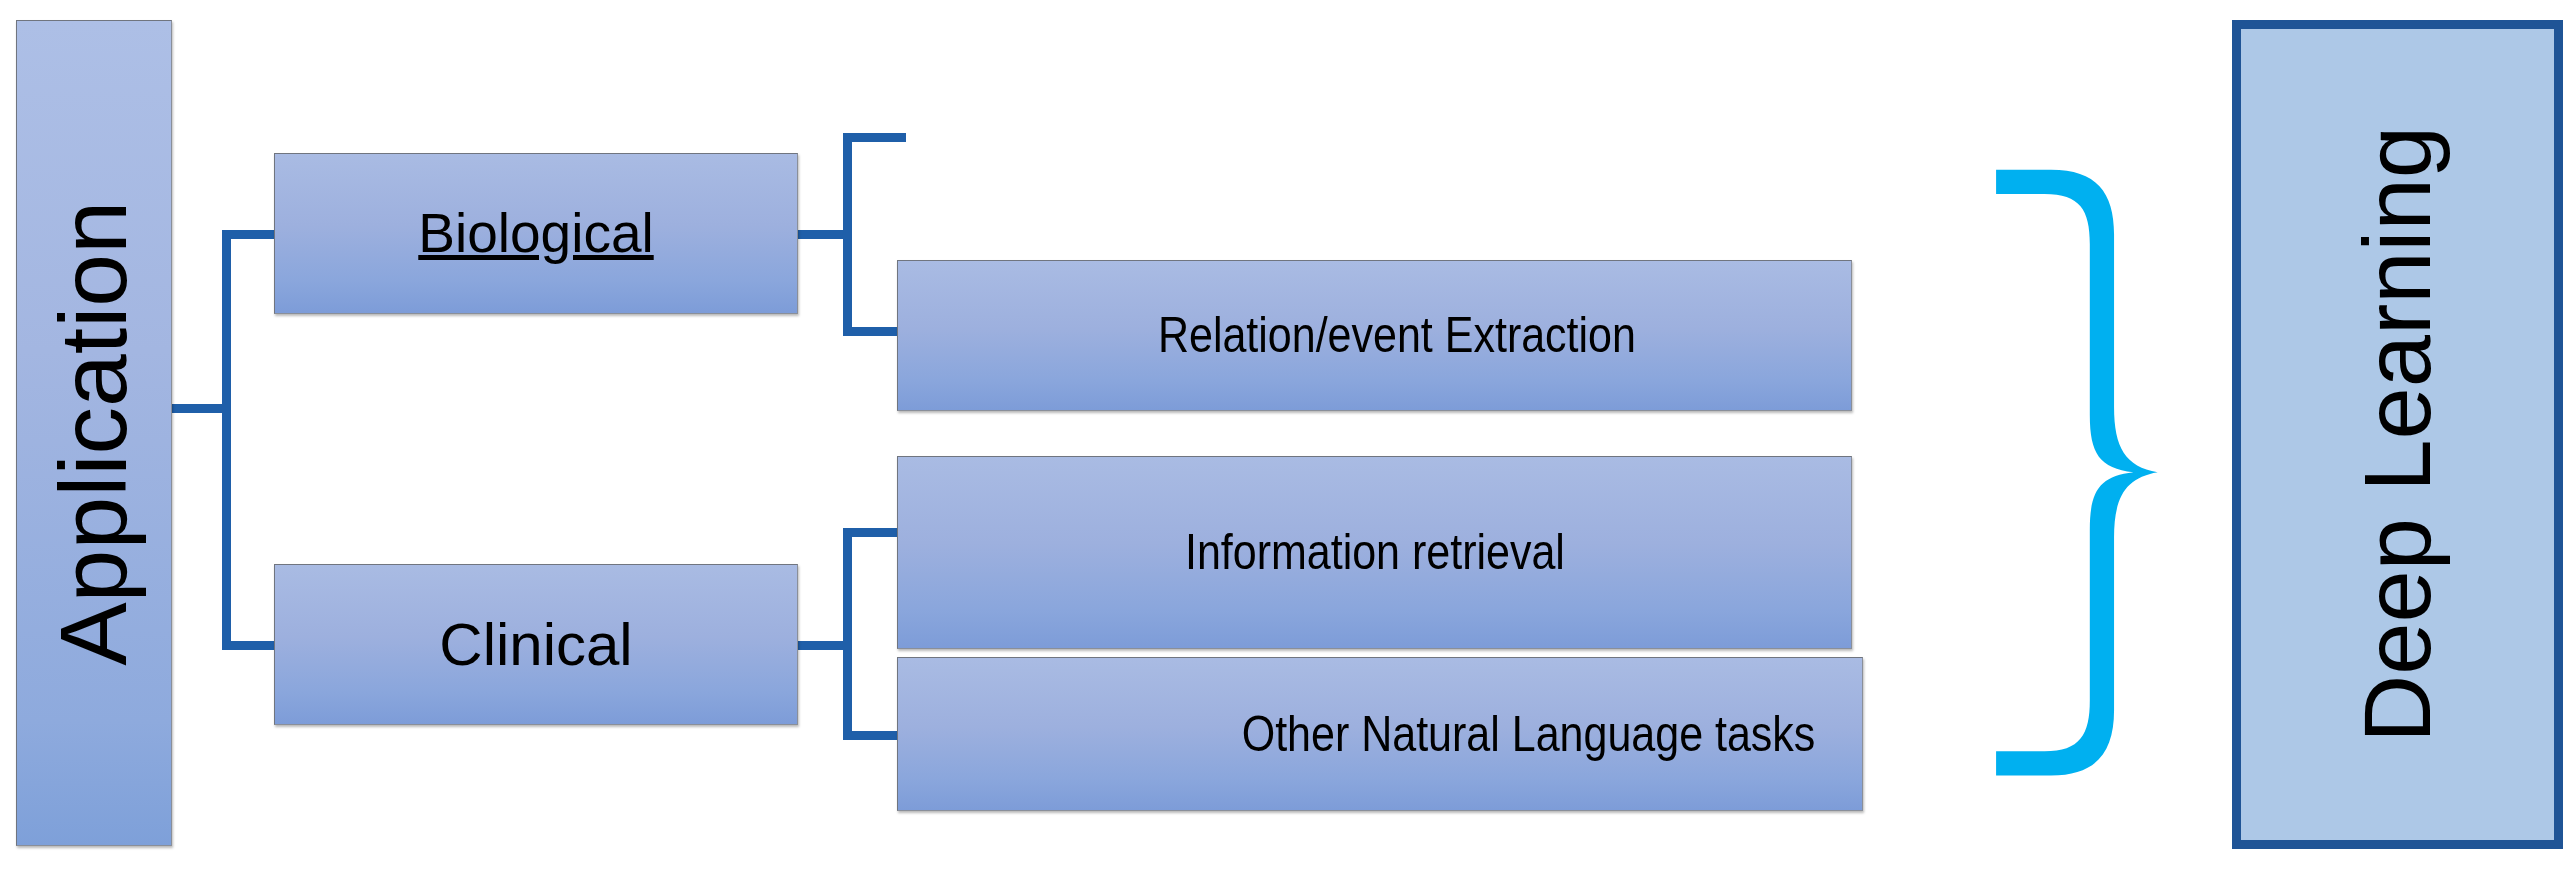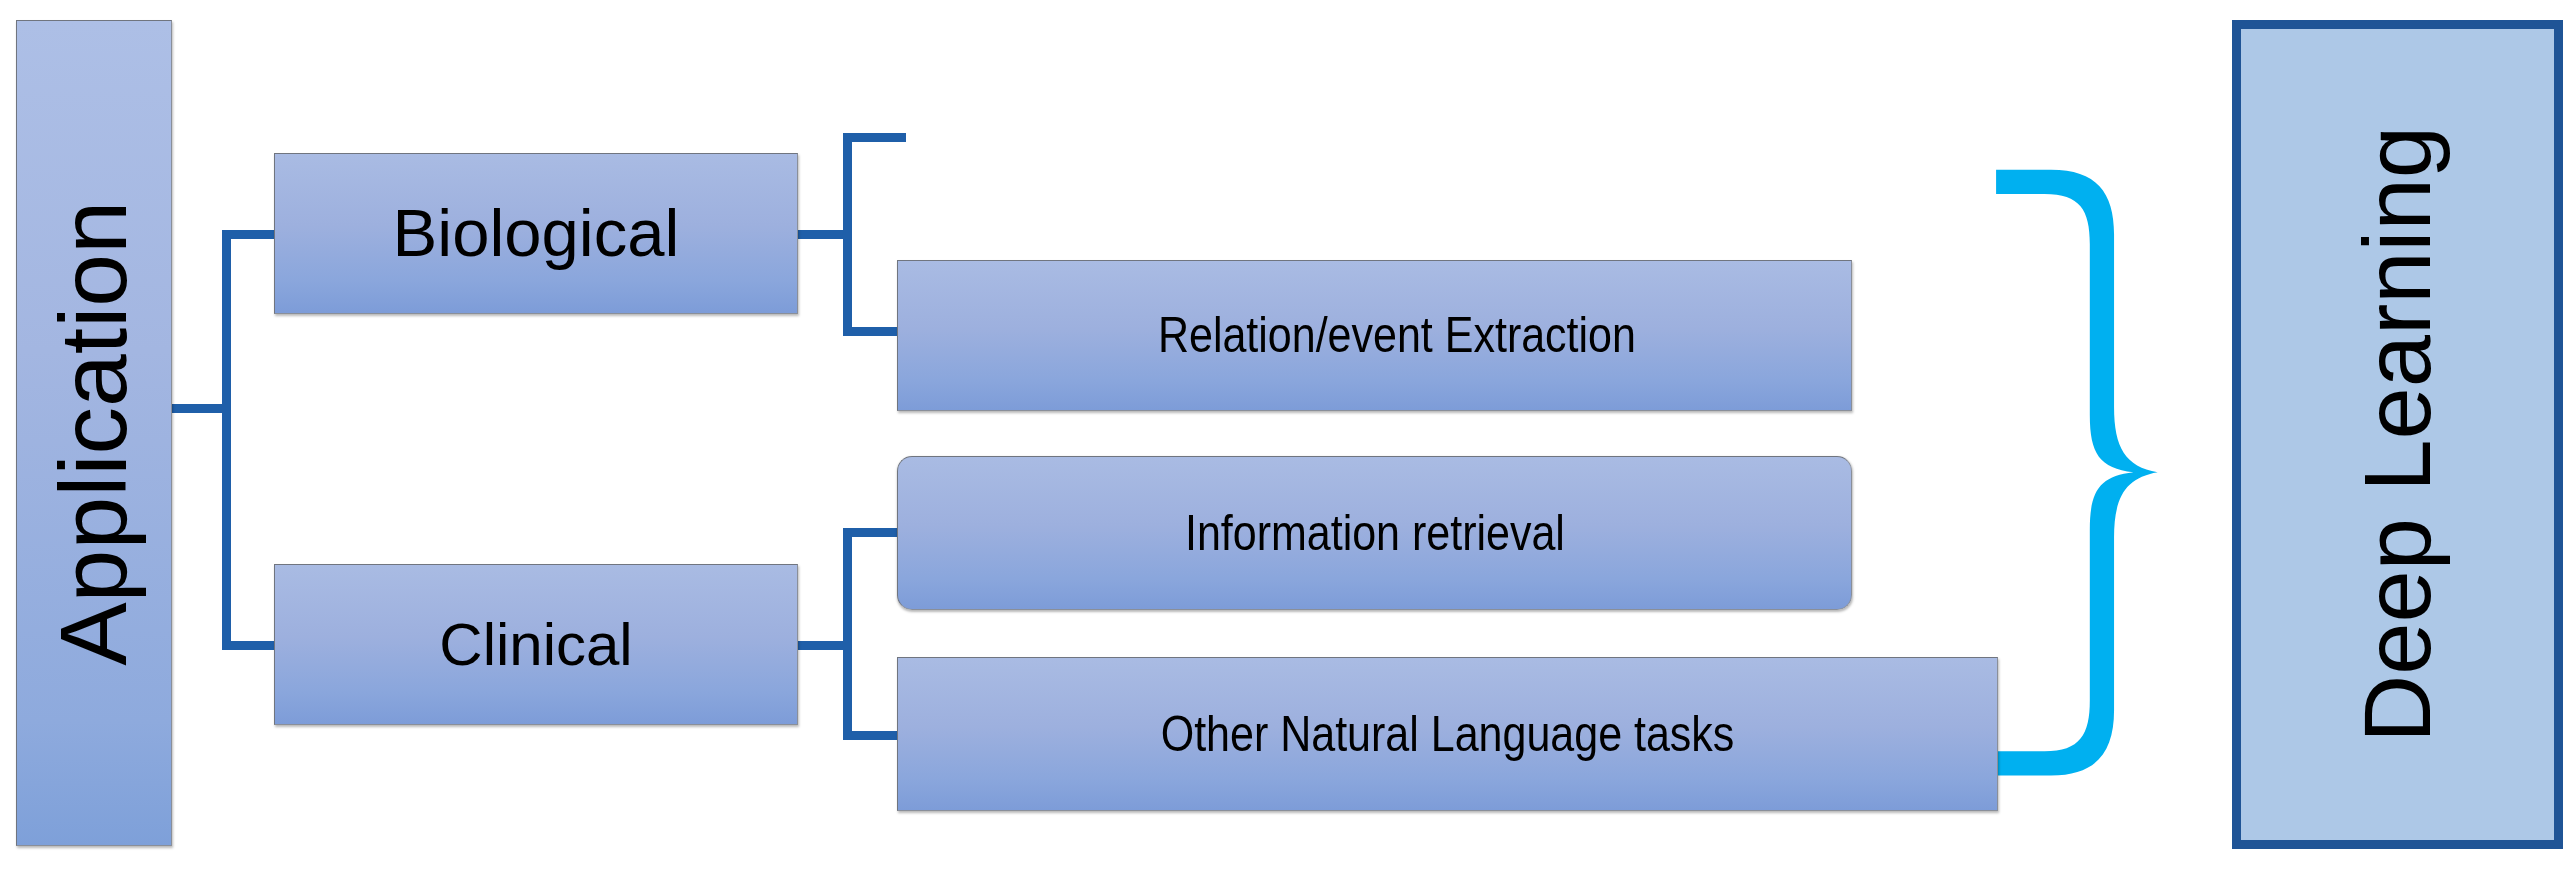--- a/index.html
+++ b/index.html
@@ -53,43 +53,43 @@
   }
   #node-application .vtext {
     font-size: 95px;
     font-weight: 400;
   }
 
   #node-biological {
     left: 274px; top: 153px;
     width: 524px; height: 161px;
   }
-  #node-biological .ntext { font-size: 67px; }
+  #node-biological .ntext { font-size: 55px; text-decoration: underline; }
 
   #node-clinical {
     left: 274px; top: 564px;
     width: 524px; height: 161px;
   }
   #node-clinical .ntext { font-size: 60px; }
 
   #node-ner {
     left: 897px; top: 59px;
     width: 955px; height: 156px;
   }
   #node-relation {
     left: 897px; top: 260px;
     width: 955px; height: 151px; padding-left: 44px;
   }
   #node-ir {
     left: 897px; top: 456px;
-    width: 955px; height: 154px; border-radius: 15px;
+    width: 955px; height: 193px;
   }
   #node-othernlp {
     left: 897px; top: 657px;
-    width: 1101px; height: 154px;
+    width: 966px; height: 154px; justify-content: flex-end;
   }
   .leaf .ntext {
     font-size: 50px;
     font-weight: 400;
     font-stretch: condensed;
     transform: scaleX(0.86);
   }
 
   
   #node-deeplearning {

